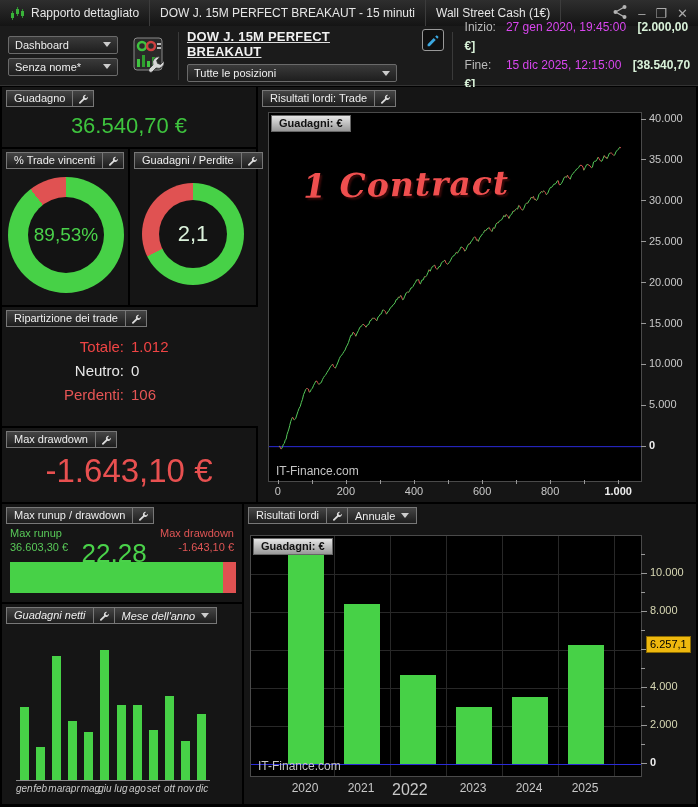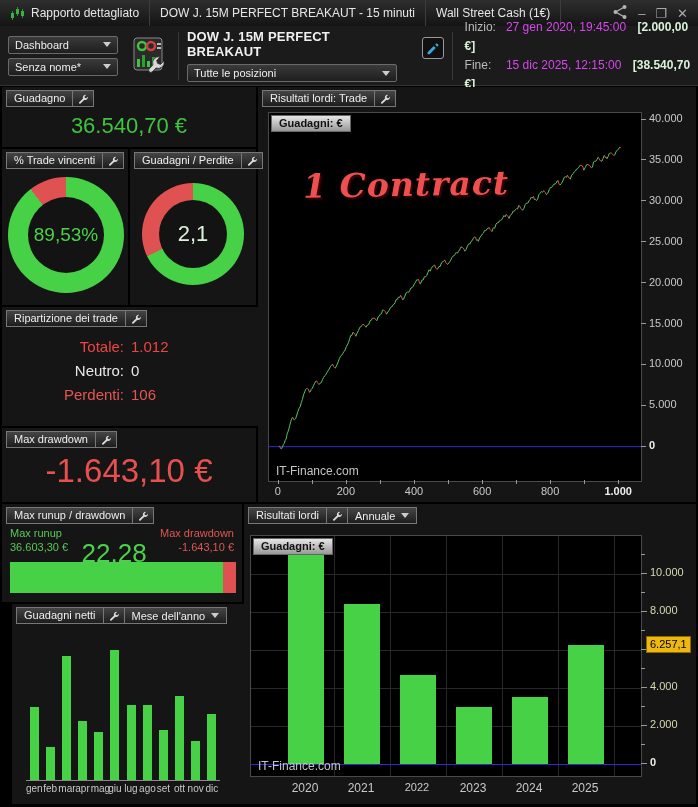--- a/index.html
+++ b/index.html
@@ -17,21 +17,21 @@
   
   .toolbar{position:absolute;left:0;top:26px;width:698px;height:59px;background:#1b1b1b;
     border-bottom:1px solid #333;display:flex;align-items:center;}
   .tb-col1{display:flex;flex-direction:column;gap:4px;padding:0 8px;}
   .select{display:flex;justify-content:space-between;align-items:center;gap:6px;
     background:linear-gradient(#3a3a3a,#1e1e1e);border:1px solid #6a6a6a;border-radius:2px;
     color:#eee;font-size:11px;padding:2px 6px;cursor:default;}
   .select svg{flex:none;}
   .tb-sep{width:1px;height:48px;background:#3a3a3a;margin:0 8px;}
   .tb-col2{display:flex;flex-direction:column;gap:5px;}
-  .strategy-row{display:flex;align-items:flex-end;gap:20px;}
+  .strategy-row{display:flex;align-items:flex-start;gap:20px;text-decoration:underline;}
   .strategy-title{font-size:13px;font-weight:bold;color:#f0f0f0;letter-spacing:.2px;}
   .edit-btn{width:20px;height:20px;border:1px solid #999;border-radius:3px;background:#101010;
     display:flex;align-items:center;justify-content:center;}
   .pos-select{width:196px;}
   .dates{font-size:12px;line-height:19px;padding-left:4px;}
   .dates .lbl{color:#bbb;display:inline-block;width:38px;}
   .dates .val{color:#d946ef;}
   .dates .amt{color:#d9f2d9;font-weight:bold;margin-left:8px;}
   
   .panel{position:absolute;background:#151515;}
@@ -654,21 +654,21 @@
       <div>Max drawdown</div>
       <div>-1.643,10 €</div>
     </div>
   </div>
   <div class="ru-bar">
     <div class="g" id="ru-green" style="width: 94.3%;"></div>
     <div class="r" id="ru-red" style="width: 5.7%;"></div>
   </div>
 </div>
 
-<div class="panel" style="left:12px;top:604px;width:240px;height:200px;">
+<div class="panel" style="left:2px;top:604px;width:240px;height:200px;font-style:italic;">
   <div class="chip">
     <span class="chip-label">Guadagni netti</span>
     <span class="chip-tool">
         <svg width="10" height="10" viewBox="0 0 16 16">
           <path d="M12.9 1.4a4.2 4.2 0 0 0-4.8 5.6L1.9 13.2a1.5 1.5 0 0 0 2.1 2.1l6.2-6.2a4.2 4.2 0 0 0 5.6-4.8L13.3 6.8l-2.3-.6-.6-2.3z" fill="#ddd"></path>
         </svg>
       </span>
     <span class="chip-select">
       <span>Mese dell'anno</span>
       <svg width="8" height="5" viewBox="0 0 8 5">
@@ -759,18 +759,18 @@
       <div class="tick-label" style="left: 406px; top: 252.2px; font-weight: bold; color: rgb(238, 238, 238);">0</div>
       <div class="tick-label" style="left: 406px; top: 214.2px; color: rgb(216, 216, 180);">2.000</div>
       <div class="tick-label" style="left: 406px; top: 176.3px; color: rgb(216, 216, 180);">4.000</div>
       <div class="tick-label" style="left: 406px; top: 100.4px; color: rgb(216, 216, 180);">8.000</div>
       <div class="tick-label" style="left: 406px; top: 62.4px; color: rgb(216, 216, 180);">10.000</div>
       <div class="ylab-tag" style="left: 402px; top: 132px;">6.257,1</div>
     </div>
   <div id="annual-xaxis">
       <div class="tick-label" style="left: 36px; top: 277px; width: 50px; text-align: center; font-size: 12px;">2020</div>
       <div class="tick-label" style="left: 92px; top: 277px; width: 50px; text-align: center; font-size: 12px;">2021</div>
-      <div class="tick-label" style="left: 148px; top: 277px; width: 50px; text-align: center; font-size: 11px;">2022</div>
+      <div class="tick-label" style="left: 148px; top: 277px; width: 50px; font-size: 16px;">2022</div>
       <div class="tick-label" style="left: 204px; top: 277px; width: 50px; text-align: center; font-size: 12px;">2023</div>
       <div class="tick-label" style="left: 260px; top: 277px; width: 50px; text-align: center; font-size: 12px;">2024</div>
       <div class="tick-label" style="left: 316px; top: 277px; width: 50px; text-align: center; font-size: 12px;">2025</div>
     </div>
 </div>
 
 </body></html>

